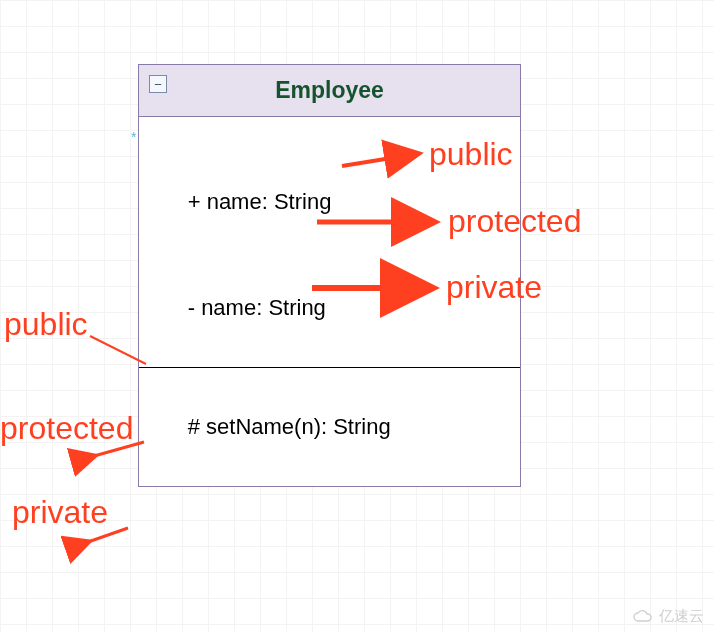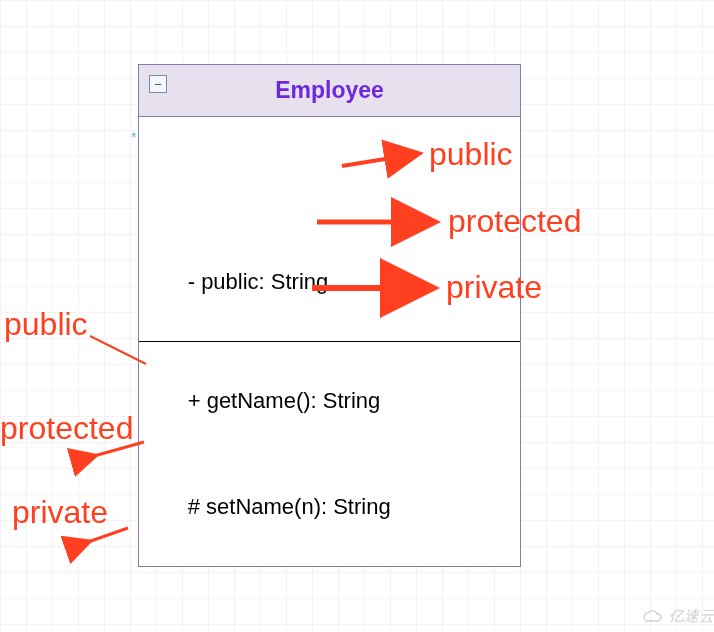--- a/index.html
+++ b/index.html
@@ -42,21 +42,21 @@
     align-items: center;
     justify-content: center;
     font-size: 13px;
     color: #3b4c6b;
     line-height: 1;
   }
   .class-name {
     text-align: center;
     font-weight: bold;
     font-size: 23px;
-    color: #6d28d9;
+    color: #14532d;
   }
   .section {
     padding: 6px 0 6px 0;
   }
   .section + .section {
     border-top: 1px solid #000;
   }
   .row {
     font-size: 22px;
     color: #000;
@@ -76,51 +76,48 @@
     color: #ff4020;
     font-size: 32px;
     white-space: nowrap;
   }
   .arrow {
     position: absolute;
   }
   .arrow svg { display: block; overflow: visible; }
   .watermark {
     position: absolute;
-    right: 0;
+    right: 10px;
     bottom: 6px;
     color: #cfcfcf;
     font-size: 15px;
     display: flex;
     align-items: center;
     gap: 4px;
-    font-style: italic;
   }
   .watermark svg { display: block; }
 </style>
 </head>
 <body>
 
 <div class="uml-class">
   <div class="uml-header">
     <span class="minus-icon">−</span>
     <div class="class-name">Employee</div>
   </div>
   <div class="section">
     <div class="row">
       <span class="asterisk">*</span>
+      <span>+ name: String</span>
     </div>
     <div class="row">
-      <span>- public: String</span>
+      <span>- name: String</span>
     </div>
   </div>
   <div class="section">
-    <div class="row">
-      <span>+ getName(): String</span>
-    </div>
     <div class="row">
       <span># setName(n): String</span>
     </div>
 
   </div>
 </div>
 
 <div class="ann" style="left:429px; top:136px;">public</div>
 <div class="ann" style="left:448px; top:203px;">protected</div>
 <div class="ann" style="left:446px; top:269px;">private</div>

